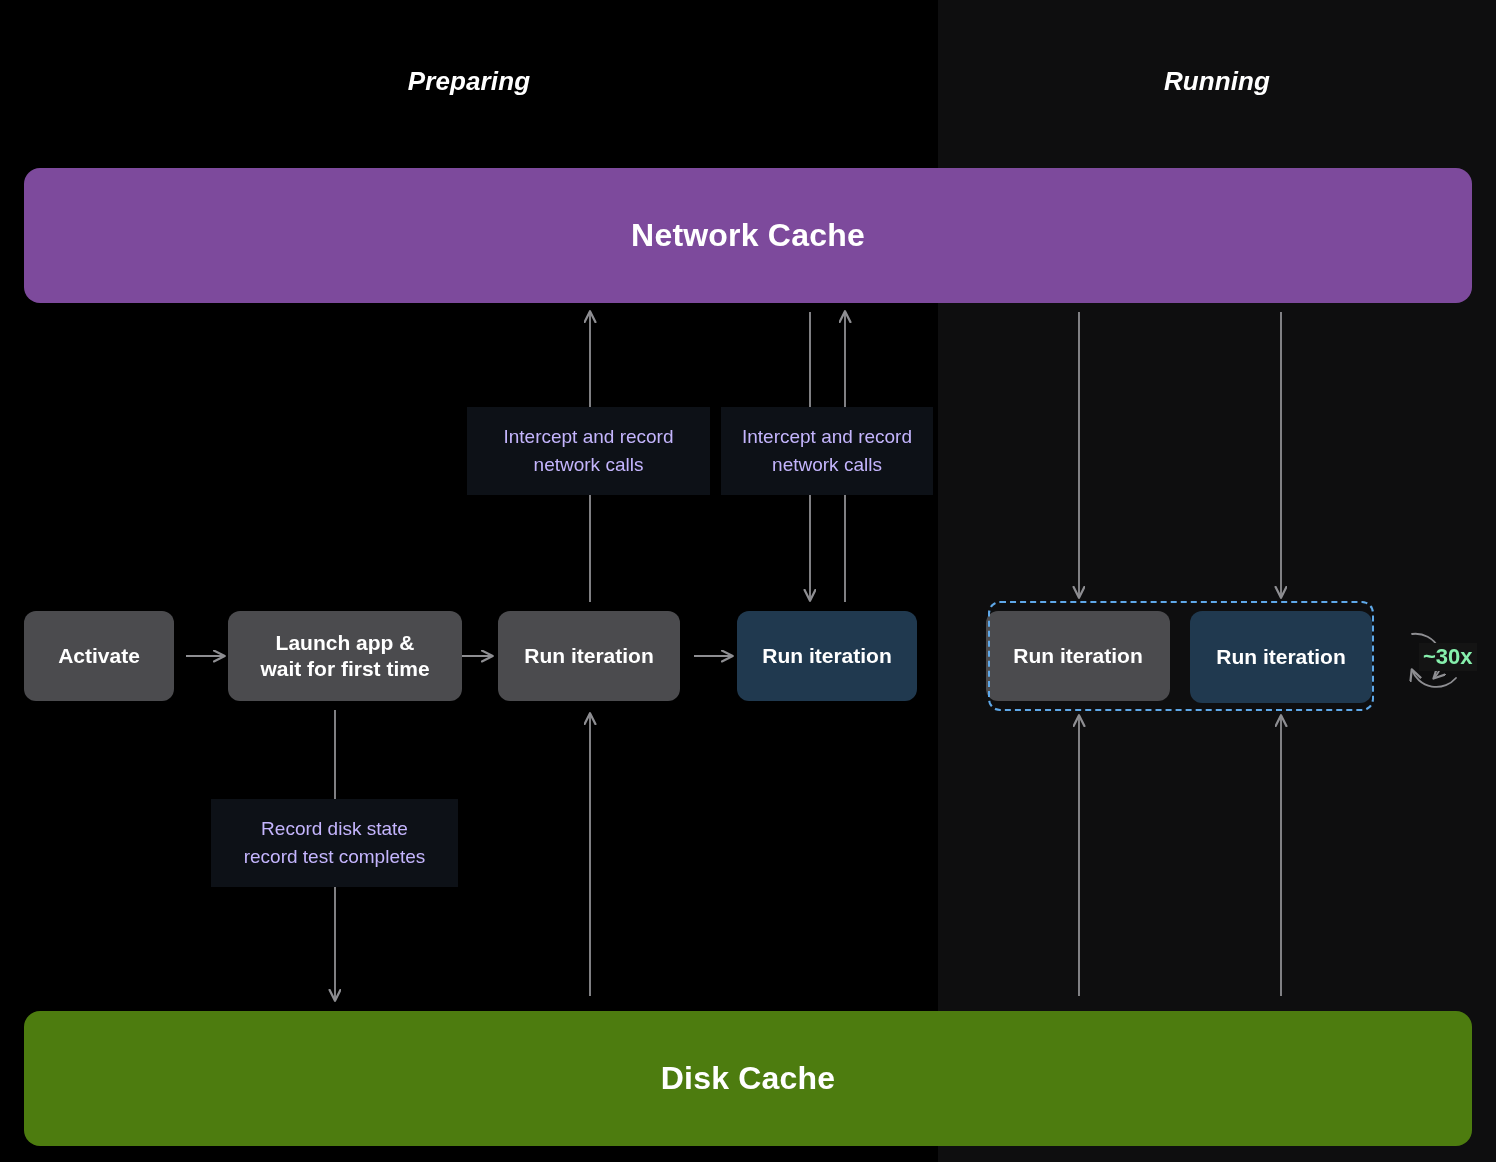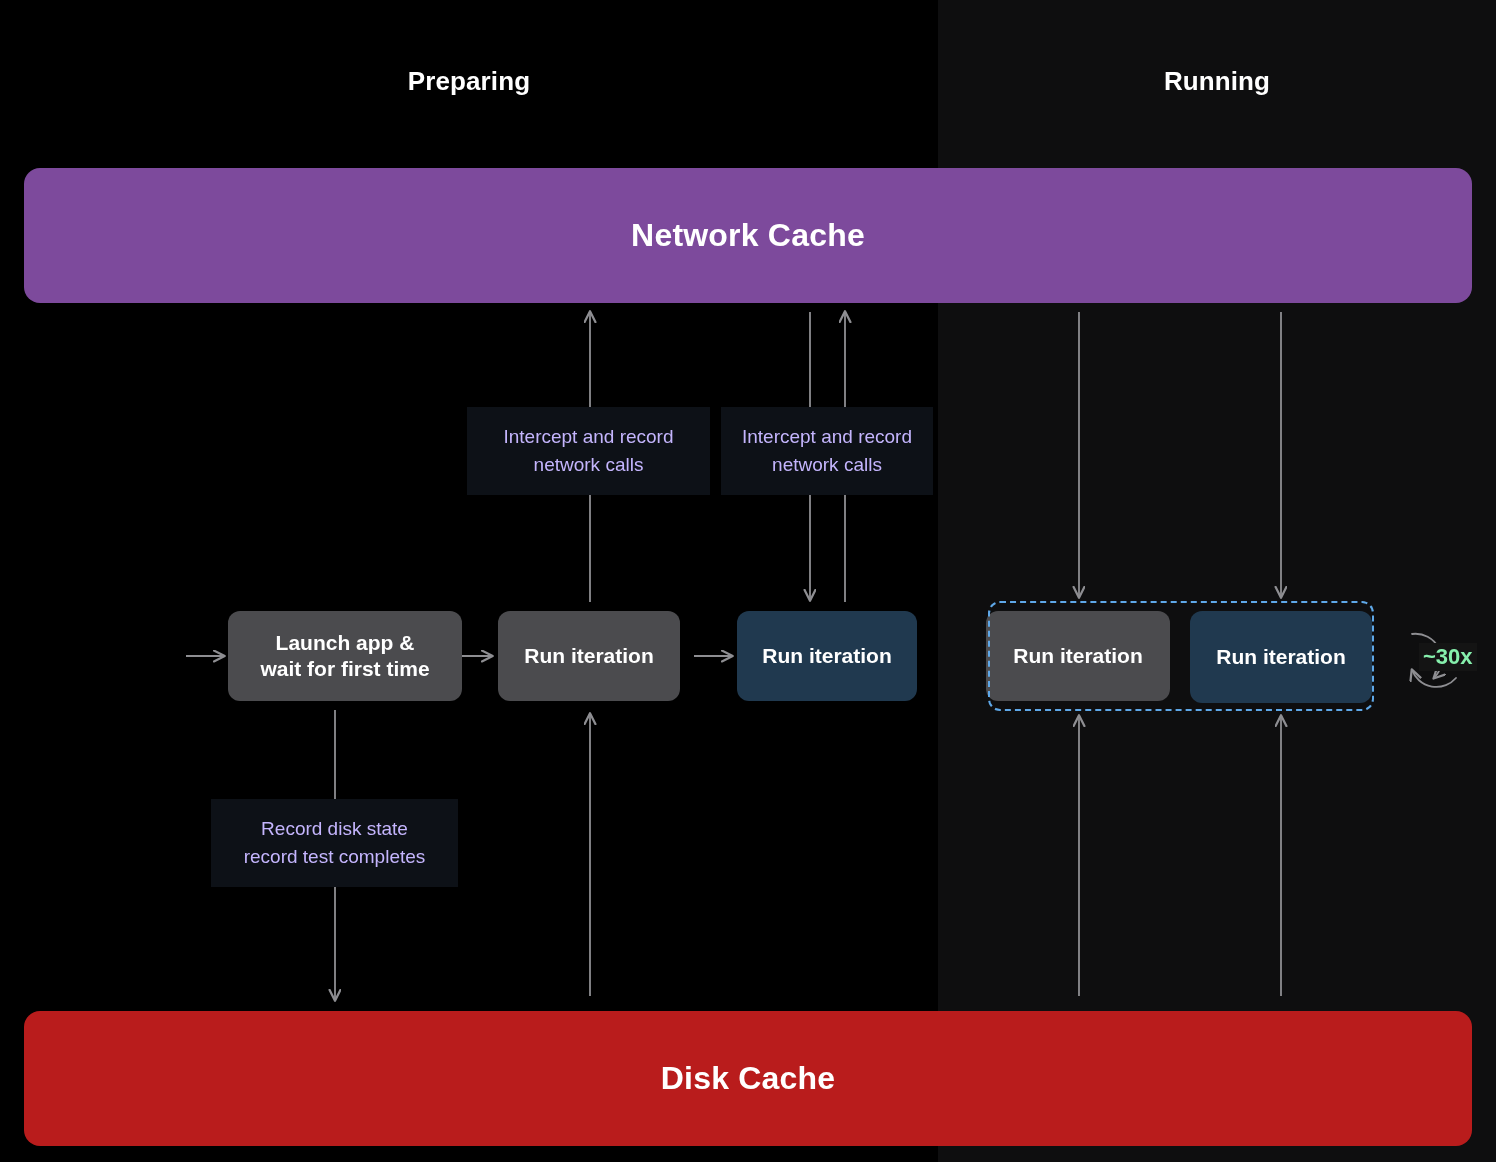--- a/index.html
+++ b/index.html
@@ -40,20 +40,21 @@
   
   .phase-title {
     position: absolute;
     top: 66px;
     font-size: 26px;
     font-weight: 700;
     color: #ffffff;
     letter-spacing: .1px;
     text-align: center;
     white-space: nowrap;
+    font-style: italic;
   }
   .phase-title.preparing { left: 0; width: 938px; }
   .phase-title.running   { left: 938px; width: 558px; }
 
   
   .cache-bar {
     position: absolute;
     left: 24px;
     width: 1448px;
     height: 135px;
@@ -140,21 +141,21 @@
 
 <div id="stage">
 
   <div class="phase-panel preparing"></div>
   <div class="phase-panel running"></div>
 
   <div class="phase-title preparing">Preparing</div>
   <div class="phase-title running">Running</div>
 
   <div class="cache-bar network" style="background:#7d4a9c">Network Cache</div>
-  <div class="cache-bar disk" style="background:#b91c1c">Disk Cache</div>
+  <div class="cache-bar disk" style="background:#4d7c0f">Disk Cache</div>
 
   <svg class="overlay" viewBox="0 0 1496 1162" xmlns="http://www.w3.org/2000/svg">
     <defs>
       <marker id="ah" markerWidth="10" markerHeight="10" refX="6.2" refY="3.4" orient="auto" markerUnits="strokeWidth">
         <path d="M0.6,0.4 L6.6,3.4 L0.6,6.4" fill="none" stroke="#8e8e92" stroke-width="1.25" stroke-linecap="round" stroke-linejoin="round"></path>
       </marker>
     </defs>
     <g stroke="#8e8e92" stroke-width="1.8" fill="none" marker-end="url(#ah)">
 
       <line x1="186" y1="656" x2="224" y2="656"></line>
@@ -184,20 +185,21 @@
     </g>
   </svg>
 
   <div class="note-chip" style="left:467px; top:407px; width:243px; height:88px;">Intercept and record
 network calls</div>
   <div class="note-chip" style="left:721px; top:407px; width:212px; height:88px;">Intercept and record
 network calls</div>
   <div class="note-chip" style="left:211px; top:799px; width:247px; height:88px;">Record disk state
 record test completes</div>
 
+  <div class="step-box gray" style="left:24px; top:611px; width:150px; height:90px;">Activate</div>
   <div class="step-box gray" style="left:228px; top:611px; width:234px; height:90px;">Launch app &amp;
 wait for first time</div>
   <div class="step-box gray" style="left:498px; top:611px; width:182px; height:90px;">Run iteration</div>
   <div class="step-box blue" style="left:737px; top:611px; width:180px; height:90px;">Run iteration</div>
 
   <div class="step-box gray" style="left:986px; top:611px; width:184px; height:90px;">Run iteration</div>
   <div class="step-box blue" style="left:1190px; top:611px; width:182px; height:92px;">Run iteration</div>
 
   <div class="loop-group" style="left:988px; top:601px; width:386px; height:110px;"></div>
 

